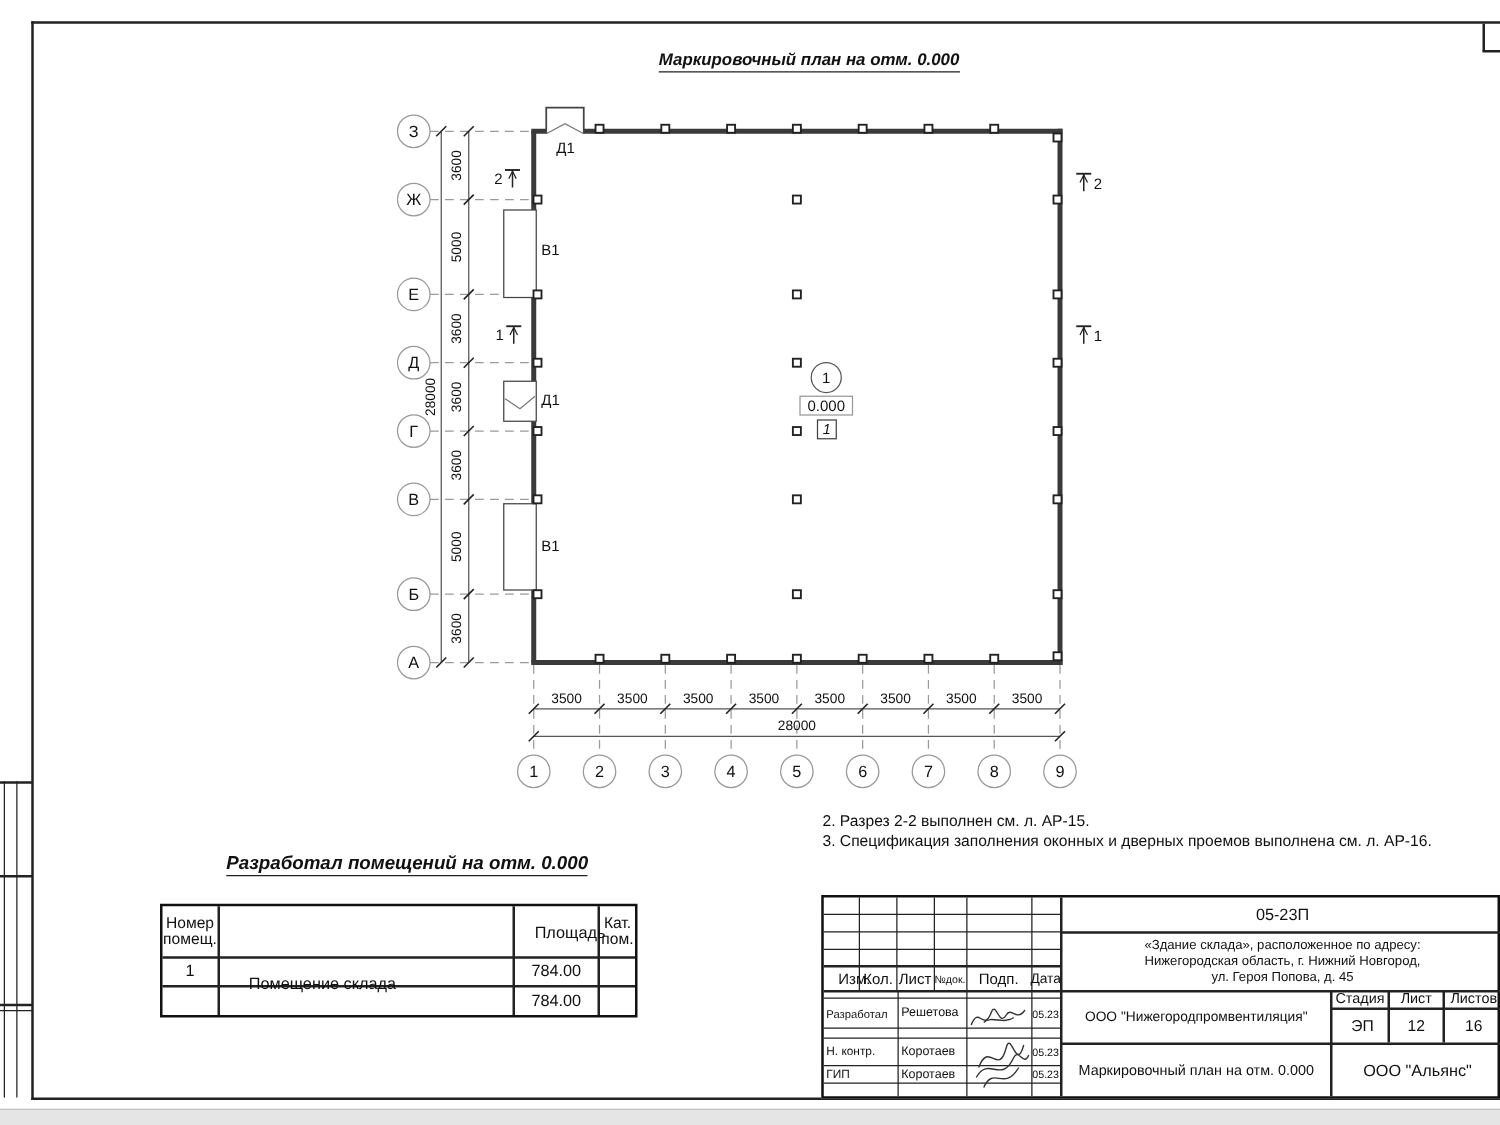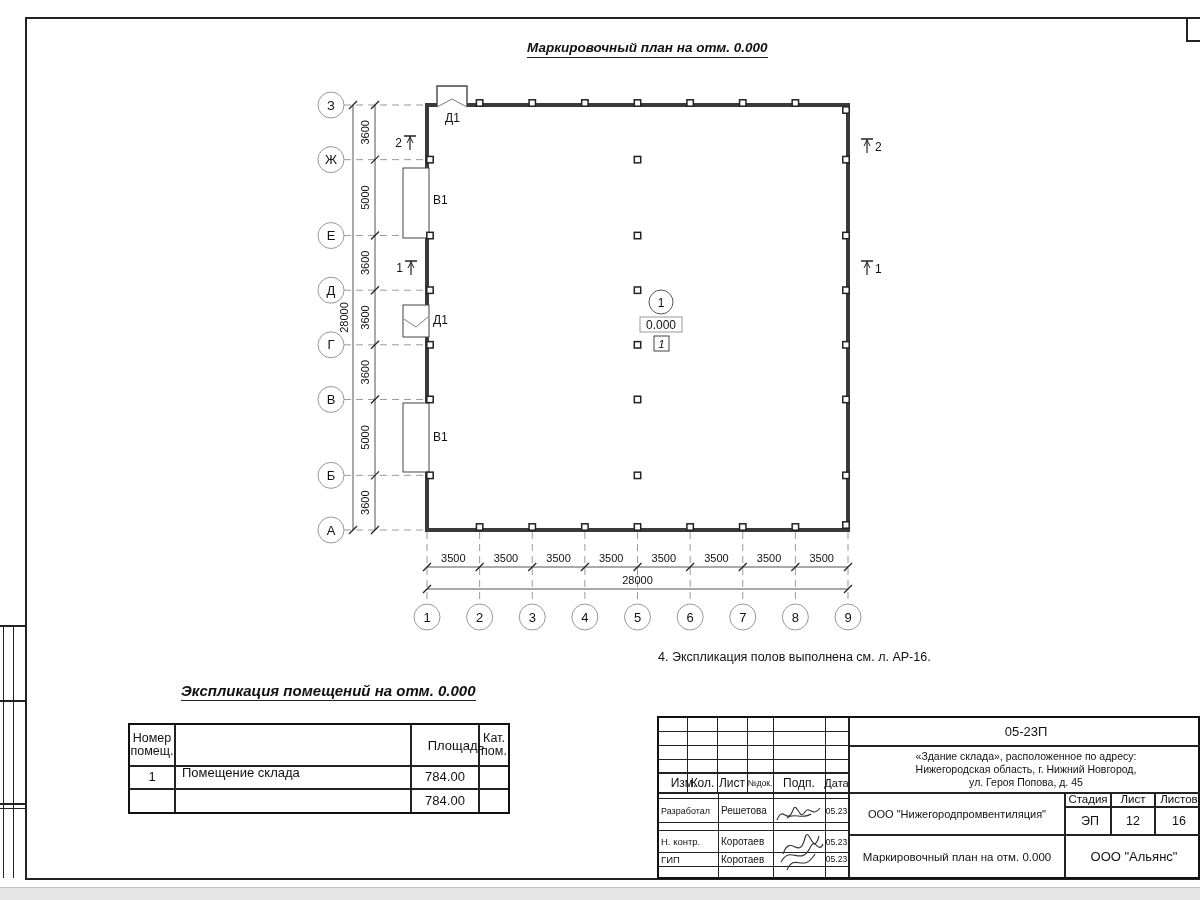--- a/index.html
+++ b/index.html
@@ -209,43 +209,44 @@
     <text x="875" y="273" text-anchor="start" font-size="12" fill="#111">1</text>
     <circle cx="661" cy="302" r="12" fill="#fff" stroke="#555" stroke-width="1"></circle>
     <text x="661" y="306.5" text-anchor="middle" font-size="12" fill="#111">1</text>
     <rect x="640" y="317" width="42" height="15" fill="#fff" stroke="#999" stroke-width="1"></rect>
     <text x="661" y="328.5" text-anchor="middle" font-size="12" fill="#111">0.000</text>
     <rect x="654" y="336" width="15" height="15" fill="#fff" stroke="#444" stroke-width="1"></rect>
     <text x="661.5" y="347.5" text-anchor="middle" font-size="11.5" font-style="italic" fill="#111">1</text>
   </svg>
 
 <div class="abs" style="left:658px;top:650px">
-  <div class="note-line">4. Экспликация полов выполнена см. л. АР-16.</div>
+  <div class="note-line">2. Разрез 2-2 выполнен см. л. АР-15.</div>
+  <div class="note-line">3. Спецификация заполнения оконных и дверных проемов выполнена см. л. АР-16.</div>
 </div>
 
-<div class="txt tbl-title" style="left:181px;top:682px">Экспликация помещений на отм. 0.000</div>
+<div class="txt tbl-title" style="left:181px;top:682px">Разработал помещений на отм. 0.000</div>
 <div class="expl" style="left:128px;top:723px;width:378px;height:87px">
 
   <div class="tb-line" style="left:44px;top:0;width:2px;height:87px"></div>
   <div class="tb-line" style="left:280px;top:0;width:2px;height:87px"></div>
   <div class="tb-line" style="left:348px;top:0;width:2px;height:87px"></div>
 
   <div class="tb-line" style="left:0;top:40px;width:378px;height:2px"></div>
   <div class="tb-line" style="left:0;top:63px;width:378px;height:2px"></div>
 
   <div class="tb-txt" style="left:0;top:0;width:44px;height:40px;font-size:12.5px;line-height:13px;white-space:normal">
       <span>Номер помещ.</span>
     </div>
   <div class="tb-txt" style="left:282px;top:0;width:88px;height:40px;font-size:13px">Площадь</div>
   <div class="tb-txt" style="left:350px;top:0;width:28px;height:40px;font-size:12.5px;line-height:13px;white-space:normal">
       <span>Кат. пом.</span>
     </div>
 
   <div class="tb-txt" style="left:0;top:40px;width:44px;height:23px;font-size:13px">1</div>
-  <div class="tb-txt" style="left:46px;top:36px;width:234px;height:23px;justify-content:flex-start;padding-left:6px;font-size:13px">Помещение склада</div>
+  <div class="tb-txt" style="left:46px;top:50px;width:234px;height:23px;justify-content:flex-start;padding-left:23px;font-size:13px">Помещение склада</div>
   <div class="tb-txt" style="left:282px;top:40px;width:66px;height:23px;font-size:13px">784.00</div>
 
   <div class="tb-txt" style="left:282px;top:64px;width:66px;height:23px;font-size:13px">784.00</div>
 </div>
 
 <div class="abs" style="left:657px;top:716px;width:543px;height:163px;background:#fff;border:2px solid #111;box-sizing:border-box">
 
   <div class="tb-line" style="left:28px;top:0;width:1px;height:74px"></div>
   <div class="tb-line" style="left:58px;top:0;width:1px;height:74px"></div>
   <div class="tb-line" style="left:88px;top:0;width:1px;height:74px"></div>

